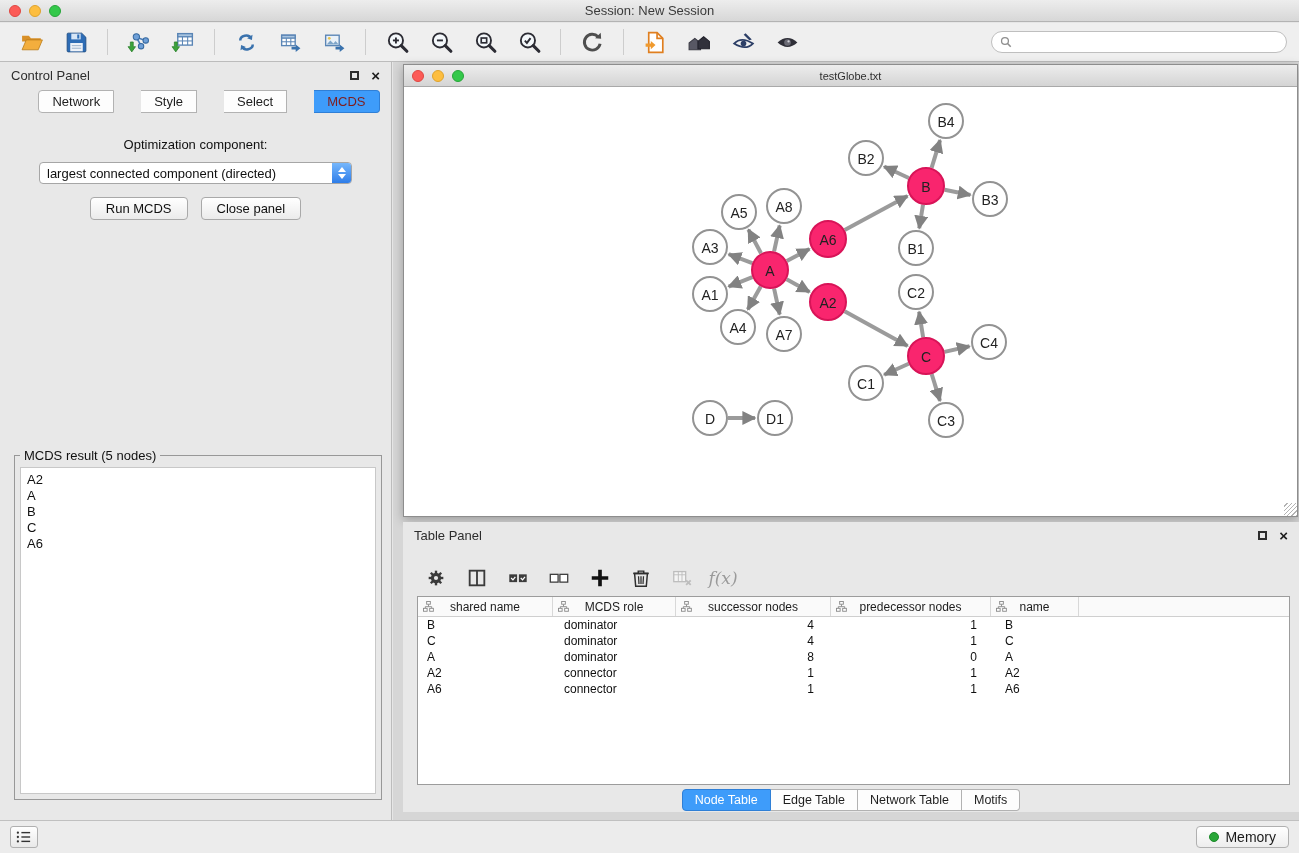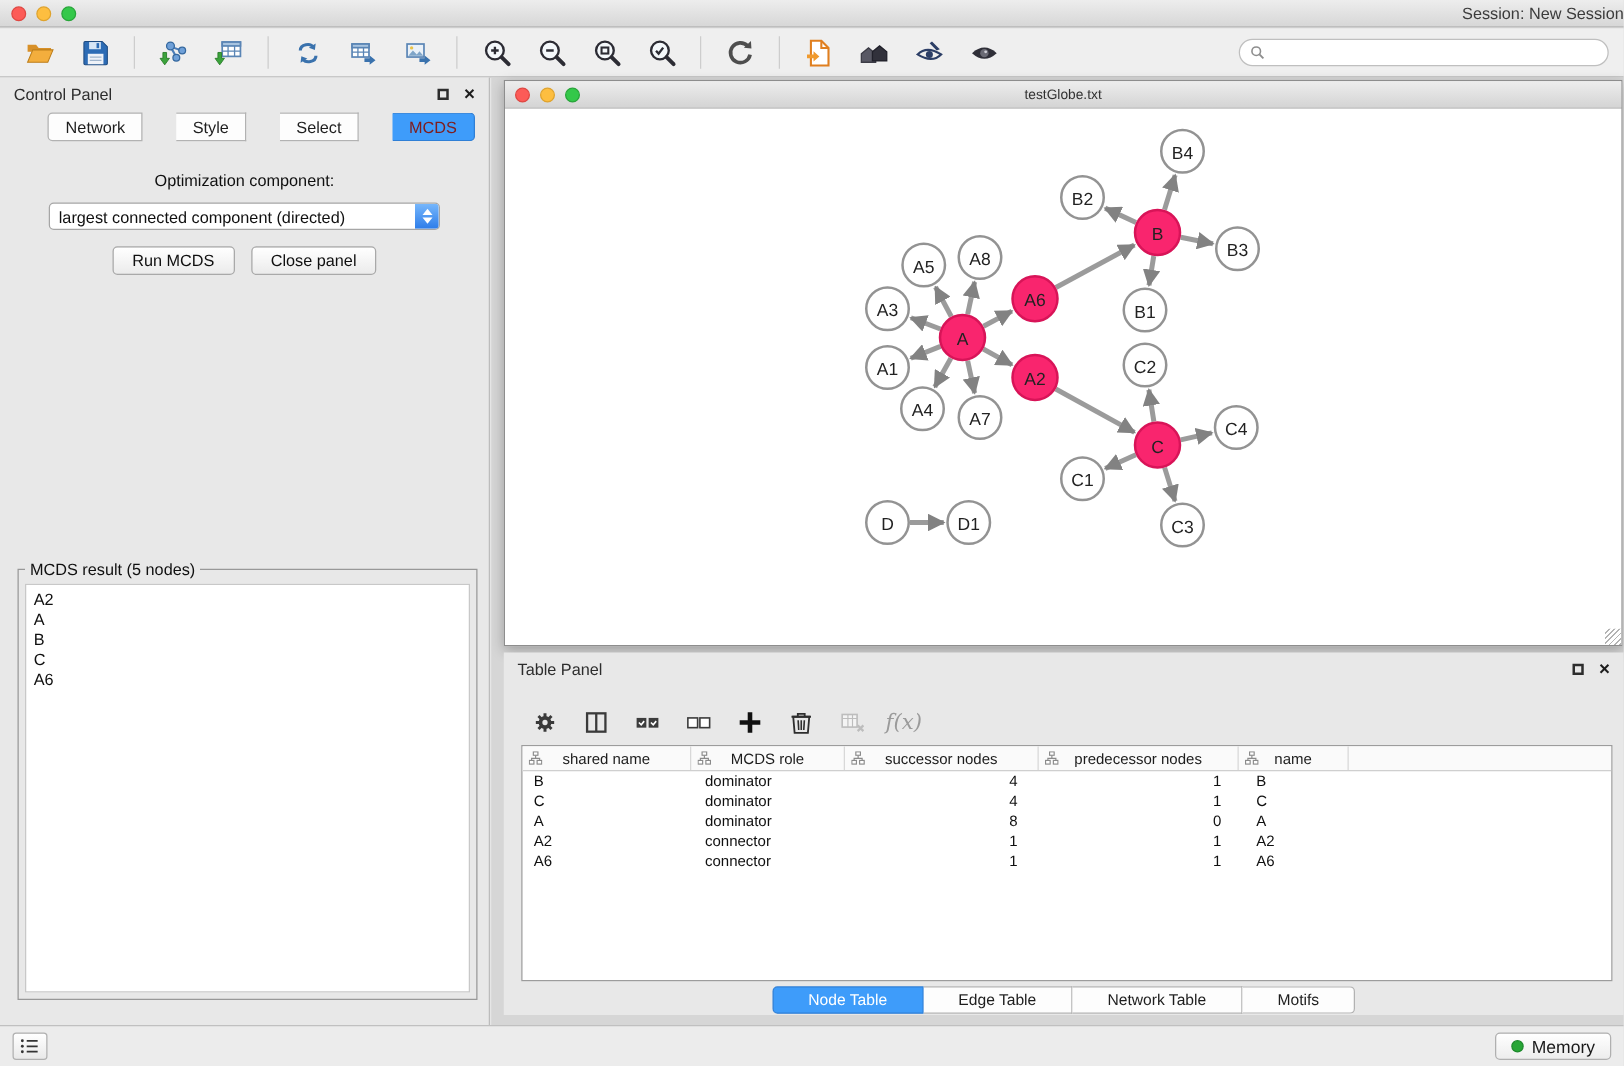--- a/index.html
+++ b/index.html
@@ -9,21 +9,21 @@
 
   
   .titlebar { position:absolute; top:0; left:0; right:0; height:22px;
     background:linear-gradient(#ededed,#d7d7d7); border-bottom:1px solid #b3b3b3;
     display:flex; align-items:center; }
   .traffic { position:absolute; left:9px; top:5px; display:flex; gap:8px; }
   .tl { width:12px; height:12px; border-radius:50%; }
   .tl.red { background:#fc5b57; border:1px solid #df4742; }
   .tl.yellow { background:#fdbe40; border:1px solid #dfa32d; }
   .tl.green { background:#34c84a; border:1px solid #27a539; }
-  .titlebar .title { flex:1; text-align:right; font-size:13px; color:#3b3b3b; }
+  .titlebar .title { flex:1; text-align:center; font-size:13px; color:#3b3b3b; }
 
   
   .toolbar { position:absolute; top:23px; left:0; right:0; height:39px; background:#efefef;
     border-bottom:1px solid #bcbcbc; display:flex; align-items:center; padding:0 12px; gap:4px; }
   .tb { width:40px; height:32px; background:transparent; border:none; display:flex;
     align-items:center; justify-content:center; }
   .tb svg { width:25px; height:25px; }
   .sep { width:1px; height:26px; background:#cdcdcd; margin:0 7px; flex:none; }
   .searchbox { margin-left:auto; width:296px; height:22px; border:1px solid #bfbfbf; border-radius:11px;
     background:#fff; display:flex; align-items:center; padding:0 8px; gap:5px; }
@@ -106,21 +106,21 @@
   .th[data-col="name"]        { width:88px; }
   .tbody { font-size:12px; color:#101010; }
   .tr { display:flex; height:16px; align-items:center; }
   .td { flex:none; line-height:16px; white-space:nowrap; }
   .td.c-shared { width:135px; padding-left:9px; }
   .td.c-role   { width:123px; padding-left:11px; }
   .td.c-succ   { width:155px; text-align:right; padding-right:17px; }
   .td.c-pred   { width:160px; text-align:right; padding-right:14px; }
   .td.c-name   { width:88px; padding-left:14px; }
   .tp-tabs { position:absolute; bottom:1px; left:0; right:0; display:flex; justify-content:center; }
-  .tp-tabs .tab { font-size:12.5px; padding:3px 28px; background:#fdfdfd; border:1px solid #b2b2b2;
+  .tp-tabs .tab { font-size:12.5px; padding:3px 12px; background:#fdfdfd; border:1px solid #b2b2b2;
     border-left:none; color:#1e1e1e; }
   .tp-tabs div:first-of-type { border-left:1px solid #b2b2b2; border-radius:4px 0 0 4px; }
   .tp-tabs div:last-of-type { border-radius:0 4px 4px 0; }
   .tp-tabs .tab.active { background:var(--accent,#3e9cfa); border-color:#2f7fd6; color:#fff; }
 
   
   .statusbar { position:absolute; left:0; right:0; bottom:0; height:33px; background:#ececec;
     border-top:1px solid #c0c0c0; display:flex; align-items:center; padding:0 10px; }
   .sb-left-btn { width:28px; height:22px; border:1px solid #b0b0b0; border-radius:3px;
     background:linear-gradient(#ffffff,#e9e9e9); display:flex; align-items:center; justify-content:center; }

